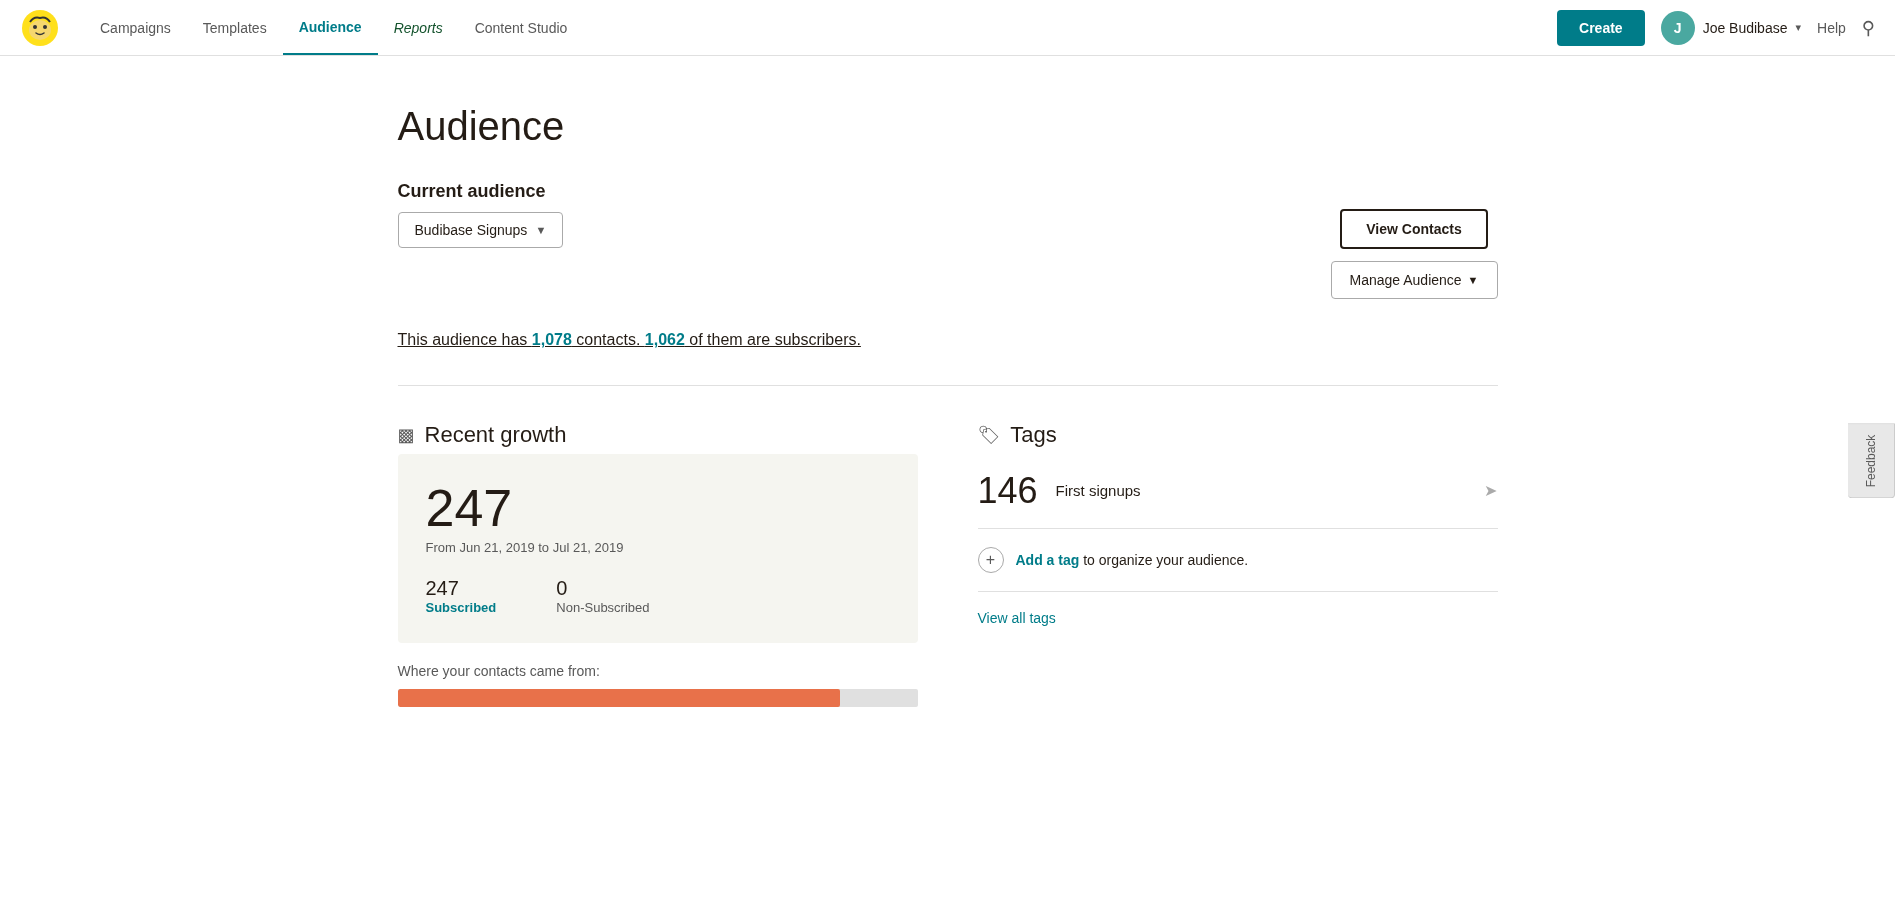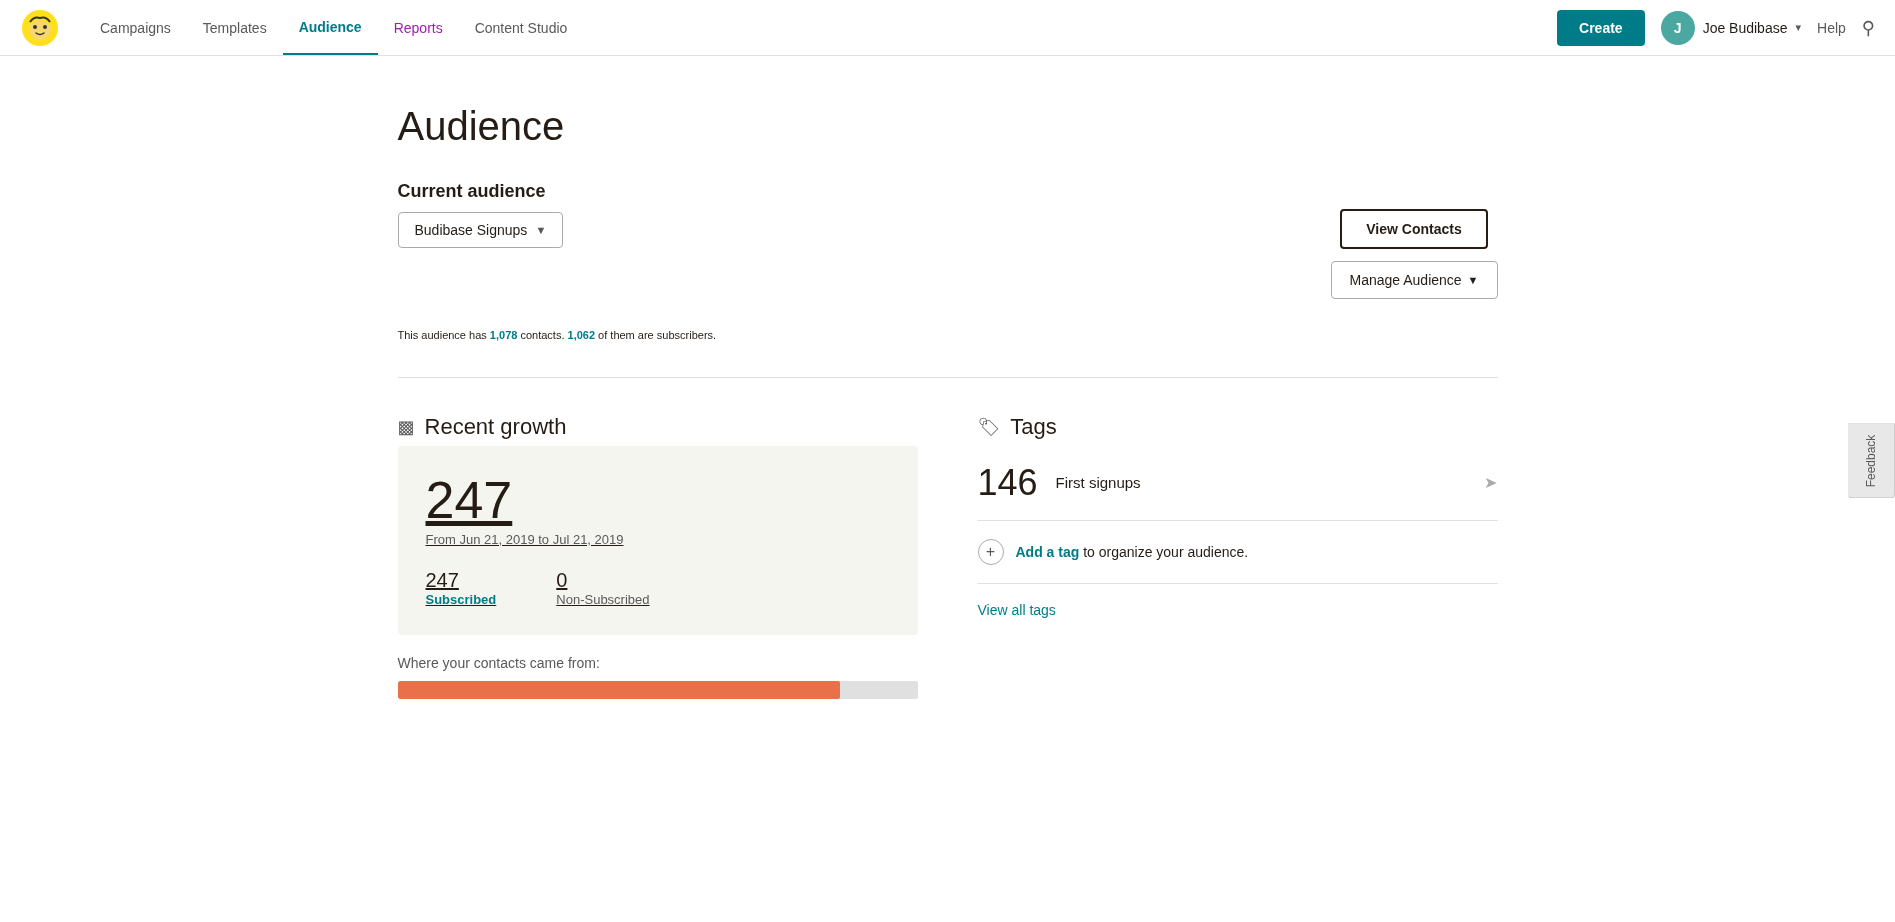--- a/index.html
+++ b/index.html
@@ -17,21 +17,21 @@
       <circle cx="15" cy="19" r="2" fill="#333"></circle>
       <circle cx="25" cy="19" r="2" fill="#333"></circle>
       <path d="M16 25 Q20 28 24 25" stroke="#333" stroke-width="1.5" fill="none" stroke-linecap="round"></path>
       <path d="M10 14 Q14 8 20 10 Q26 8 30 14" stroke="#333" stroke-width="2" fill="none"></path>
     </svg>
   </div>
   <div style="display:flex;gap:0;flex:1;align-items:flex-start;height:100%;">
     <a style="padding:8px 16px;color:#595959;font-size:14px;cursor:pointer;text-decoration:none;display:flex;align-items:center;height:100%;">Campaigns</a>
     <a style="padding:8px 16px;color:#595959;font-size:14px;cursor:pointer;text-decoration:none;display:flex;align-items:center;height:100%;">Templates</a>
     <a style="padding:8px 16px;color:#007c89;font-size:14px;font-weight:600;cursor:pointer;text-decoration:none;border-bottom:2px solid #007c89;display:flex;align-items:center;height:100%;">Audience</a>
-    <a style="padding:8px 16px;color:#a21caf;font-size:14px;cursor:pointer;text-decoration:none;display:flex;align-items:center;height:100%;">Reports</a>
+    <a style="padding:8px 16px;color:#14532d;font-size:14px;cursor:pointer;text-decoration:none;display:flex;align-items:center;height:100%;font-style:italic;">Reports</a>
     <a style="padding:8px 16px;color:#595959;font-size:14px;cursor:pointer;text-decoration:none;display:flex;align-items:center;height:100%;">Content Studio</a>
   </div>
   <div style="display:flex;align-items:center;gap:16px;padding-left:12px;">
     <button style="background:#007c89;color:#fff;border:none;padding:10px 22px;border-radius:4px;font-size:14px;font-weight:600;cursor:pointer;">Create</button>
     <div style="display:flex;align-items:center;gap:8px;cursor:pointer;">
       <div style="width:34px;height:34px;border-radius:50%;background:#4aa8a0;color:#fff;display:flex;align-items:center;justify-content:center;font-weight:700;font-size:14px;">J</div>
       <span style="font-size:14px;color:#241c15;">Joe Budibase</span>
       <span style="color:#595959;font-size:11px;">▾</span>
     </div>
     <span style="color:#595959;font-size:14px;cursor:pointer;">Help</span>
@@ -53,35 +53,35 @@
     </div>
     <div style="display:flex;gap:12px;align-items:center;margin-top:28px;flex-direction:column;">
       <button style="background:#fff;border:2px solid #241c15;color:#241c15;padding:10px 24px;border-radius:4px;font-size:14px;font-weight:600;cursor:pointer;">View Contacts</button>
       <button style="background:#fff;border:1px solid #aaa;color:#241c15;padding:10px 18px;border-radius:4px;font-size:14px;cursor:pointer;display:flex;align-items:center;gap:6px;">
         <span>Manage Audience</span>
         <span style="font-size:11px;">▼</span>
       </button>
     </div>
   </div>
 
-  <p style="font-size:11px;color:#241c15;margin-bottom:32px;line-height:1.6;">
+  <p style="font-size:16px;color:#241c15;margin-bottom:32px;line-height:1.6;text-decoration:underline;">
     <span>This audience has </span><span style="color:#007c89;font-weight:600;">1,078</span><span> contacts. </span><span style="color:#007c89;font-weight:600;">1,062</span><span> of them are subscribers.</span>
   </p>
 
   <hr style="border:none;border-top:1px solid #e0e0e0;margin-bottom:36px;">
 
   <div style="display:grid;grid-template-columns:1fr 1fr;gap:60px;">
 
     <div>
       <div style="display:flex;align-items:center;gap:10px;margin-bottom:6px;">
         <span style="font-size:18px;color:#595959;">▩</span>
         <h2 style="font-size:22px;font-weight:400;color:#241c15;">Recent growth</h2>
       </div>
 
-      <div style="background:#f5f5f0;border-radius:4px;padding:28px;margin-bottom:20px;text-decoration:underline;">
+      <div style="background:#f5f5f0;border-radius:4px;padding:28px;margin-bottom:20px;">
         <div style="font-size:52px;font-weight:300;color:#241c15;line-height:1;margin-bottom:6px;">247</div>
         <div style="font-size:13px;color:#595959;margin-bottom:22px;">From Jun 21, 2019 to Jul 21, 2019</div>
         <div style="display:flex;gap:60px;">
           <div>
             <div style="font-size:20px;font-weight:400;color:#241c15;">247</div>
             <div style="font-size:13px;color:#007c89;font-weight:600;">Subscribed</div>
           </div>
           <div>
             <div style="font-size:20px;font-weight:400;color:#241c15;">0</div>
             <div style="font-size:13px;color:#595959;">Non-Subscribed</div>

